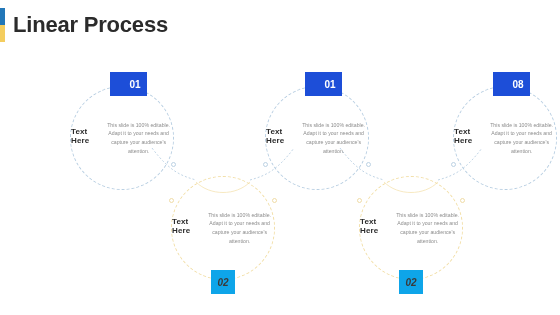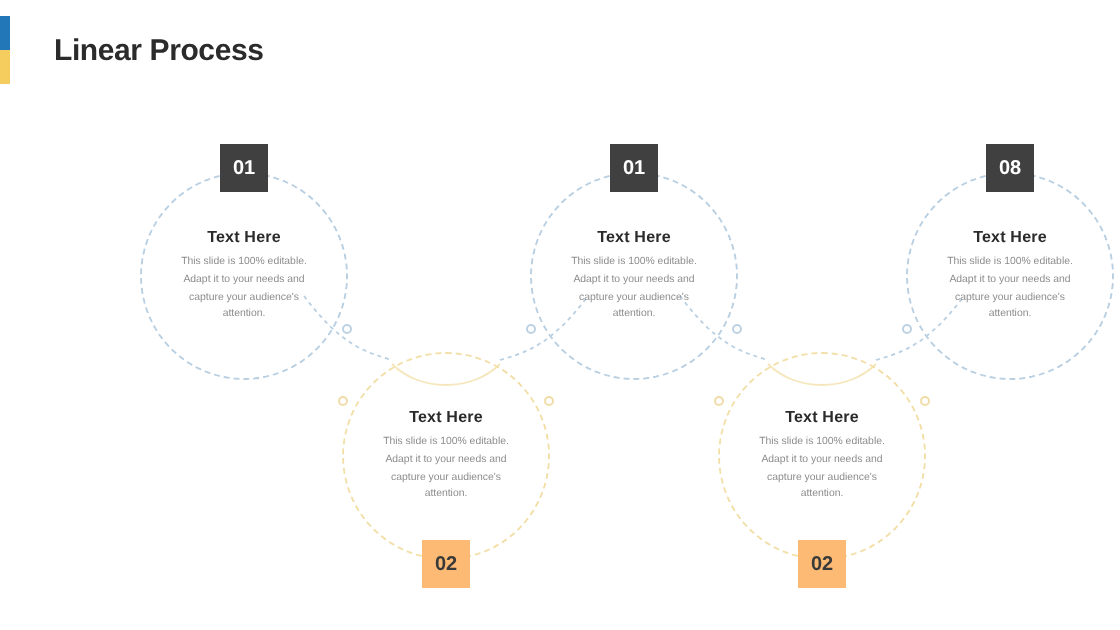--- a/index.html
+++ b/index.html
@@ -32,22 +32,22 @@
   }
   #accent-bar .accent-top {
     flex: 1;
     background: #2277b8;
   }
   #accent-bar .accent-bottom {
     flex: 1;
     background: #f4cd5e;
   }
   #page-title {
-    margin-left: 22px;
-    font-size: 15px;
+    margin-left: 8px;
+    font-size: 22px;
     font-weight: bold;
     color: #2b2b2b;
     letter-spacing: -0.2px;
     white-space: nowrap;
   }
 
   
   #diagram {
     position: absolute;
     left: 0;
@@ -73,21 +73,21 @@
   .node-circle {
     position: absolute;
     left: 0;
     top: 0;
     width: 104px;
     height: 104px;
     box-sizing: border-box;
     border-radius: 50%;
     border: 1px dashed #b9cfe2;
     display: flex;
-    flex-direction: column;
+    flex-direction: row;
     align-items: center;
     justify-content: center;
     background: transparent;
   }
   .node.amber .node-circle {
     border: 1px dashed #f2dfa8;
   }
   .node-heading {
     font-size: 8px;
     font-weight: bold;
@@ -109,28 +109,30 @@
     width: 24px;
     height: 24px;
     display: flex;
     align-items: center;
     justify-content: center;
     font-size: 10px;
     font-weight: bold;
     left: 40px;
   }
   .badge.blue {
-    background: #404040;
+    background: #1d4ed8;
     color: #ffffff;
     top: -14px;
+    padding-left: 13px;
   }
   .badge.amber {
-    background: #fdba74;
+    background: #0ea5e9;
     color: #3a3a3a;
     bottom: -14px;
+    font-style: italic;
   }
 
   
   .ring {
     position: absolute;
     width: 5px;
     height: 5px;
     box-sizing: border-box;
     border-radius: 50%;
     border: 1px solid #bcd2e4;

